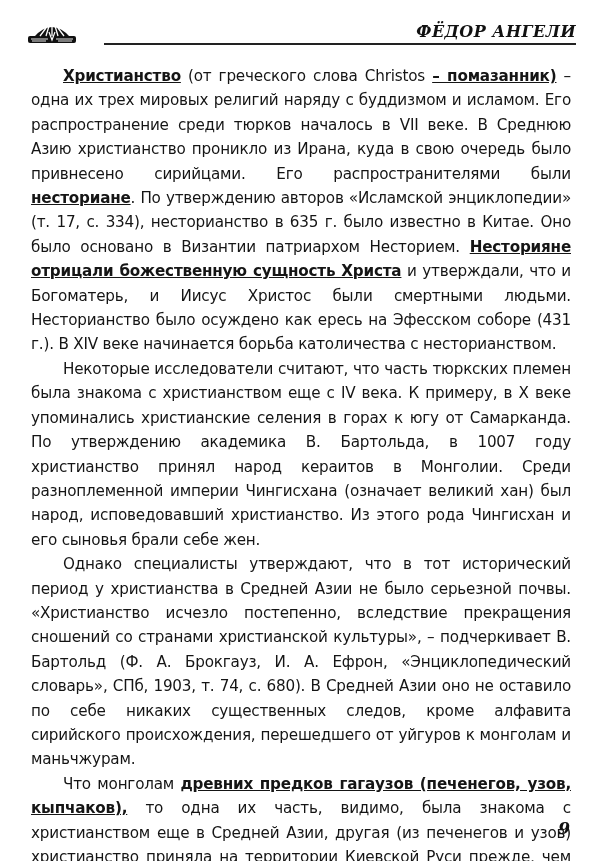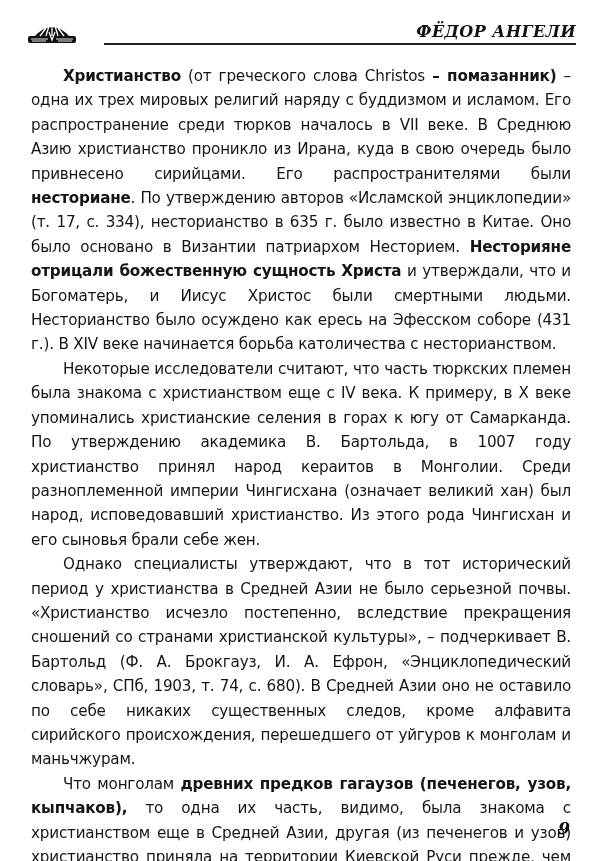--- a/index.html
+++ b/index.html
@@ -11,21 +11,21 @@
     font-family: "DejaVu Serif", serif; font-weight: bold; font-style: italic;
     font-size: 16px; letter-spacing: 0.5px; color: #111;
   }
   .rule { position: absolute; left: 104px; right: 24px; top: 43px; height: 2px; background: #222; }
   .body-text {
     position: absolute; left: 31px; top: 64px; width: 540px;
     font-family: "DejaVu Sans", sans-serif; font-size: 15.2px; line-height: 24.4px;
     text-align: justify; color: #151515; letter-spacing: -0.2px;
   }
   .body-text p { margin: 0; text-indent: 32px; }
-  .body-text b { font-weight: bold; }
+  .body-text b { font-weight: bold; text-decoration: underline; }
   .page-number {
     position: absolute; right: 30px; top: 818px;
     font-family: "DejaVu Serif", serif; font-weight: bold; font-style: italic; font-size: 17px;
   }
 </style>
 </head>
 <body>
 
 <div class="header">
   <div class="ornament">

